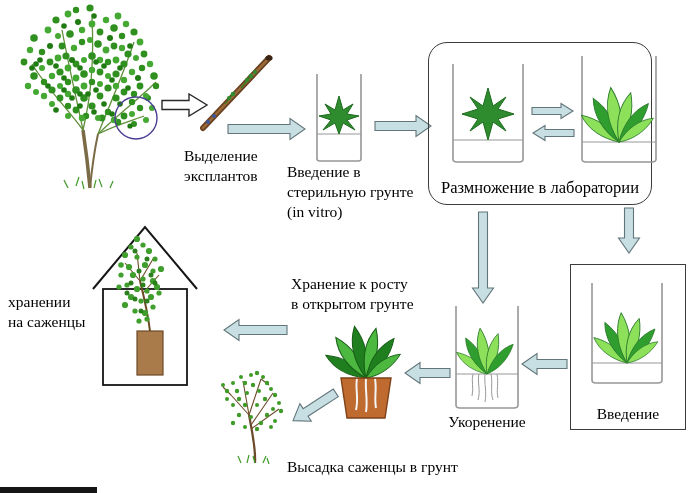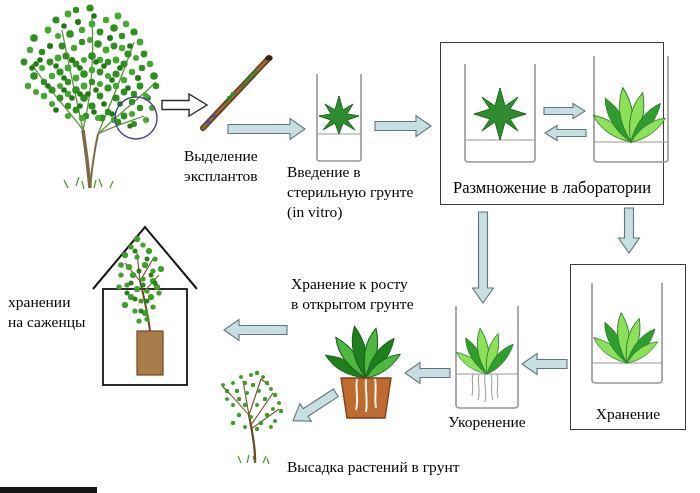--- a/index.html
+++ b/index.html
@@ -224,21 +224,21 @@
   <div class="abs label" style="left:287px; top:162px;">
     <div>Введение в</div>
     <div>стерильную грунте</div>
     <div>(in vitro)</div>
   </div>
 
   <svg class="abs arrow" style="left:375px; top:115px;" width="57" height="22">
     <polygon points="0,6.5 41,6.5 41,0.5 56,11 41,21.5 41,15.5 0,15.5"></polygon>
   </svg>
 
-  <div class="box" style="left:440px; top:42px; width:224px; height:163px;">
+  <div class="box" style="left:428px; top:42px; width:224px; height:163px;border-radius:19px;">
 
     <svg class="abs" style="left:23px; top:21px;" width="72" height="100">
       <path d="M1,0 L1,95 Q1,98 5,98 L67,98 Q71,98 71,95 L71,0" fill="none" stroke="#979797" stroke-width="1.6"></path>
       <line x1="1" y1="76" x2="71" y2="76" stroke="#979797" stroke-width="1.2"></line>
       <polygon points="36,24 41,42 54,33 46,45 62,50 46,55 54,67 41,58 36,76 31,58 18,67 26,55 10,50 26,45 18,33 31,42" fill="#2e8b2e" stroke="#1c6b1c" stroke-width="1"></polygon>
     </svg>
 
     <svg class="abs arrow" style="left:103px; top:60px;" width="42" height="16">
       <polygon points="0,4.5 29,4.5 29,0.5 41,8 29,15.5 29,11.5 0,11.5"></polygon>
     </svg>
@@ -277,21 +277,21 @@
       <g transform="translate(36,80)" stroke="#2a7a2a" stroke-width="0.8">
         <path d="M0,0 C-7,-14 -9,-30 -2,-44 C5,-30 6,-14 0,0 Z" transform="rotate(-50) scale(0.95)" fill="#8ce05a"></path>
         <path d="M0,0 C-7,-14 -9,-30 -2,-44 C5,-30 6,-14 0,0 Z" transform="rotate(-26) scale(1.05)" fill="#2f9e2f"></path>
         <path d="M0,0 C-7,-14 -9,-30 -2,-44 C5,-30 6,-14 0,0 Z" transform="rotate(-4) scale(1.15)" fill="#8ce05a"></path>
         <path d="M0,0 C-7,-14 -9,-30 -2,-44 C5,-30 6,-14 0,0 Z" transform="rotate(18) scale(1.05)" fill="#8ce05a"></path>
         <path d="M0,0 C-7,-14 -9,-30 -2,-44 C5,-30 6,-14 0,0 Z" transform="rotate(42) scale(1)" fill="#2f9e2f"></path>
         <path d="M0,0 C-7,-14 -9,-30 -2,-44 C5,-30 6,-14 0,0 Z" transform="rotate(58) scale(0.85)" fill="#8ce05a"></path>
       </g>
     </svg>
     <div class="abs label center" style="left:0; right:0; bottom:5px;">
-      <div>Хранение</div>
+      <div>Введение</div>
     </div>
   </div>
 
   <svg class="abs arrow" style="left:521px; top:353px;" width="46" height="22">
     <polygon points="46,6.5 16,6.5 16,0.5 1,11 16,21.5 16,15.5 46,15.5"></polygon>
   </svg>
 
   <svg class="abs" style="left:455px; top:306px;" width="64" height="104">
     <path d="M1,0 L1,99 Q1,102 5,102 L59,102 Q63,102 63,99 L63,0" fill="none" stroke="#979797" stroke-width="1.6"></path>
     <line x1="1" y1="68" x2="63" y2="68" stroke="#979797" stroke-width="1.2"></line>
@@ -458,16 +458,16 @@
     </g>
     <g stroke="#3f9a28" stroke-width="1.2" fill="none">
       <path d="M30,98 l-3,-7"></path>
         <path d="M36,98 l2,-8"></path>
         <path d="M44,98 l-2,-7"></path>
       <path d="M52,98 l3,-7"></path>
         <path d="M58,99 l-2,-6"></path>
     </g>
   </svg>
 
-  <div class="abs label" style="left:287px; top:457px;">Высадка растений в грунт</div>
+  <div class="abs label" style="left:287px; top:457px;">Высадка саженцы в грунт</div>
 
   <div class="edge-bar" style="left:0; top:487px; width:97px; height:6px;"></div>
 </div>
 
 </body></html>

